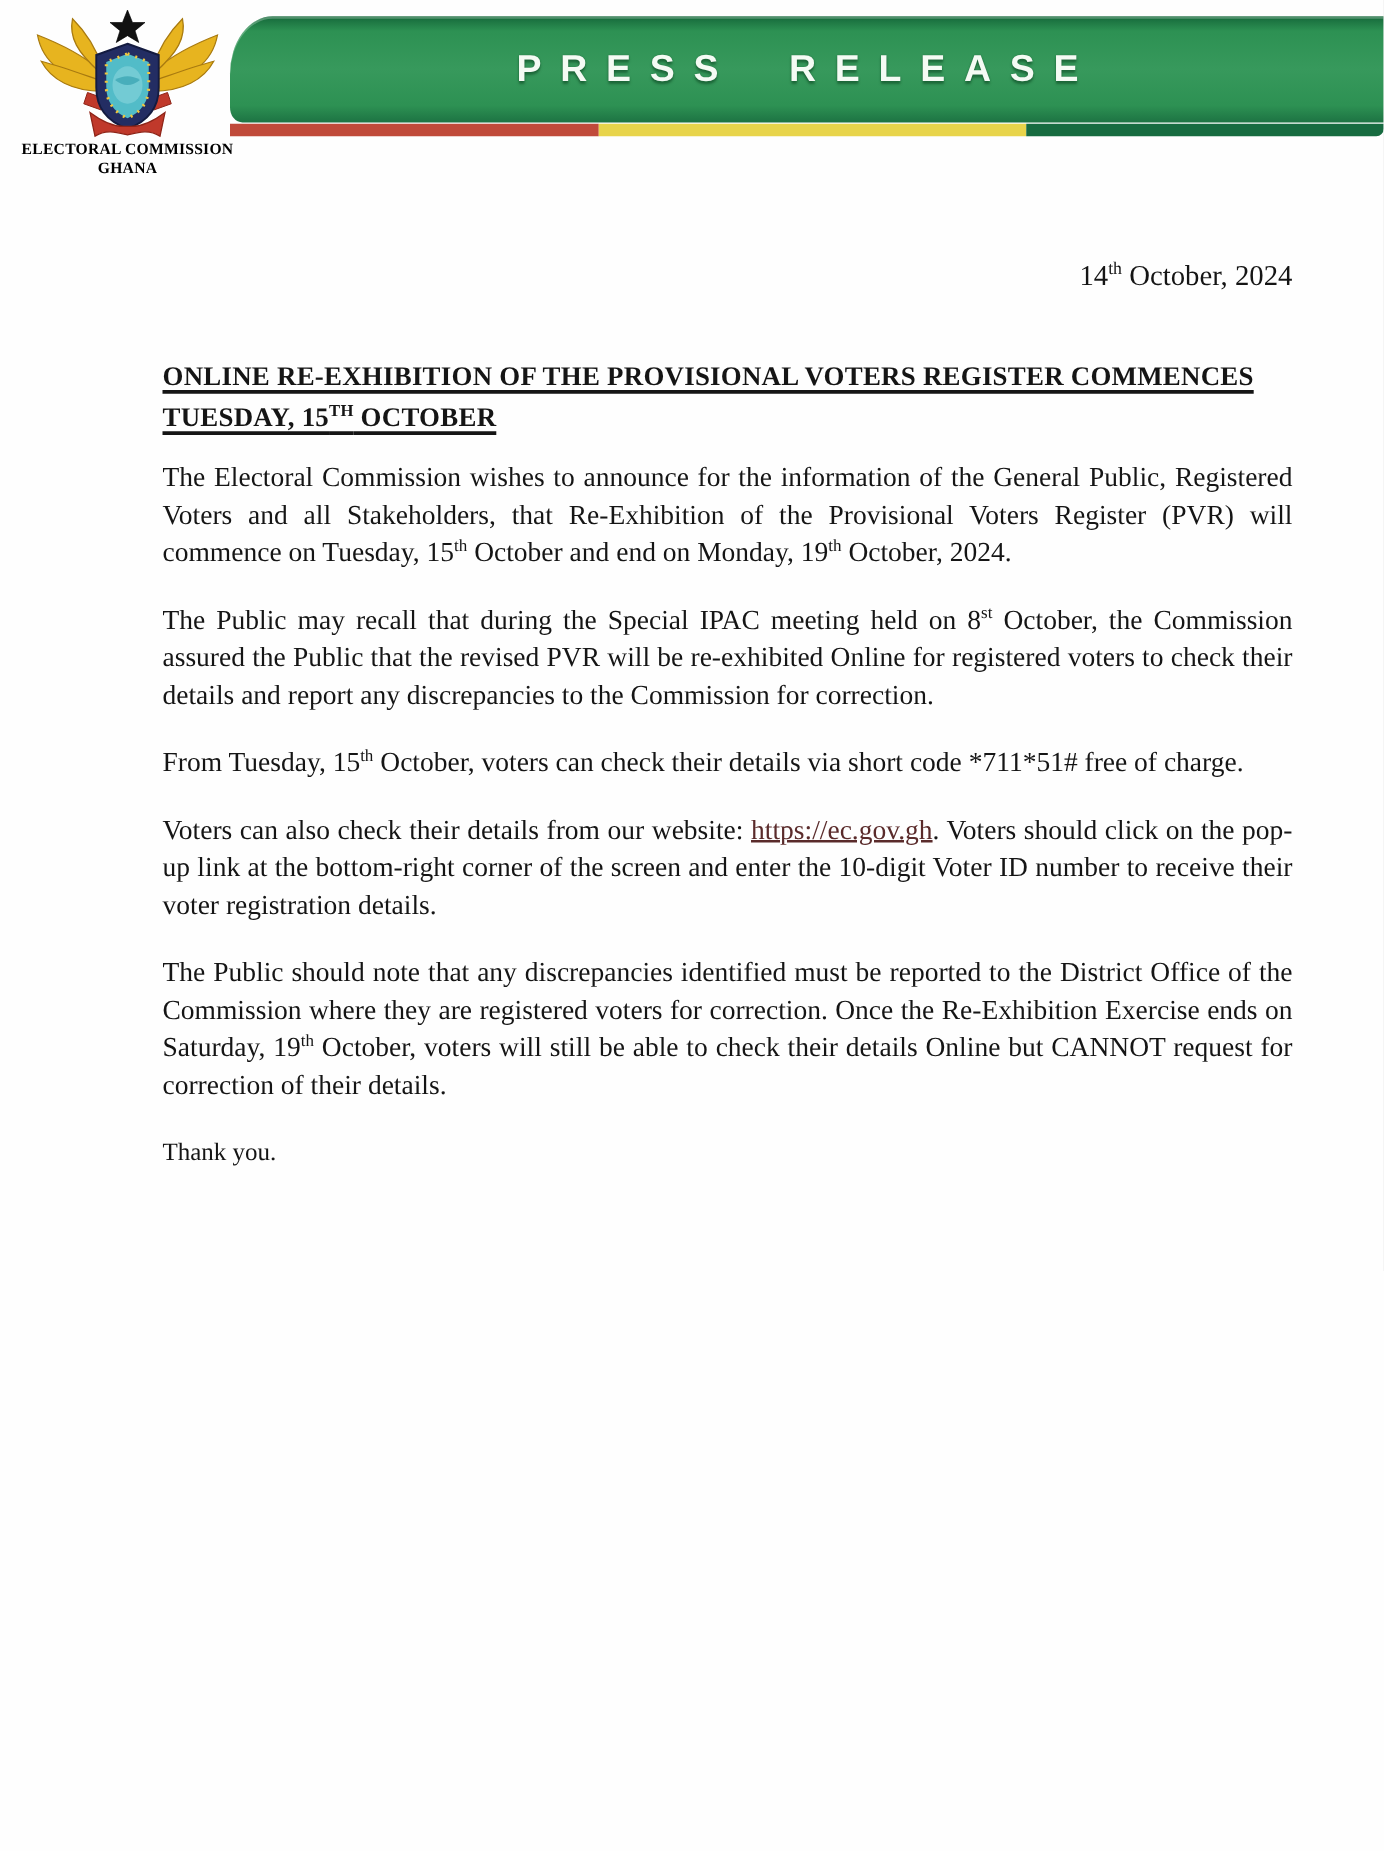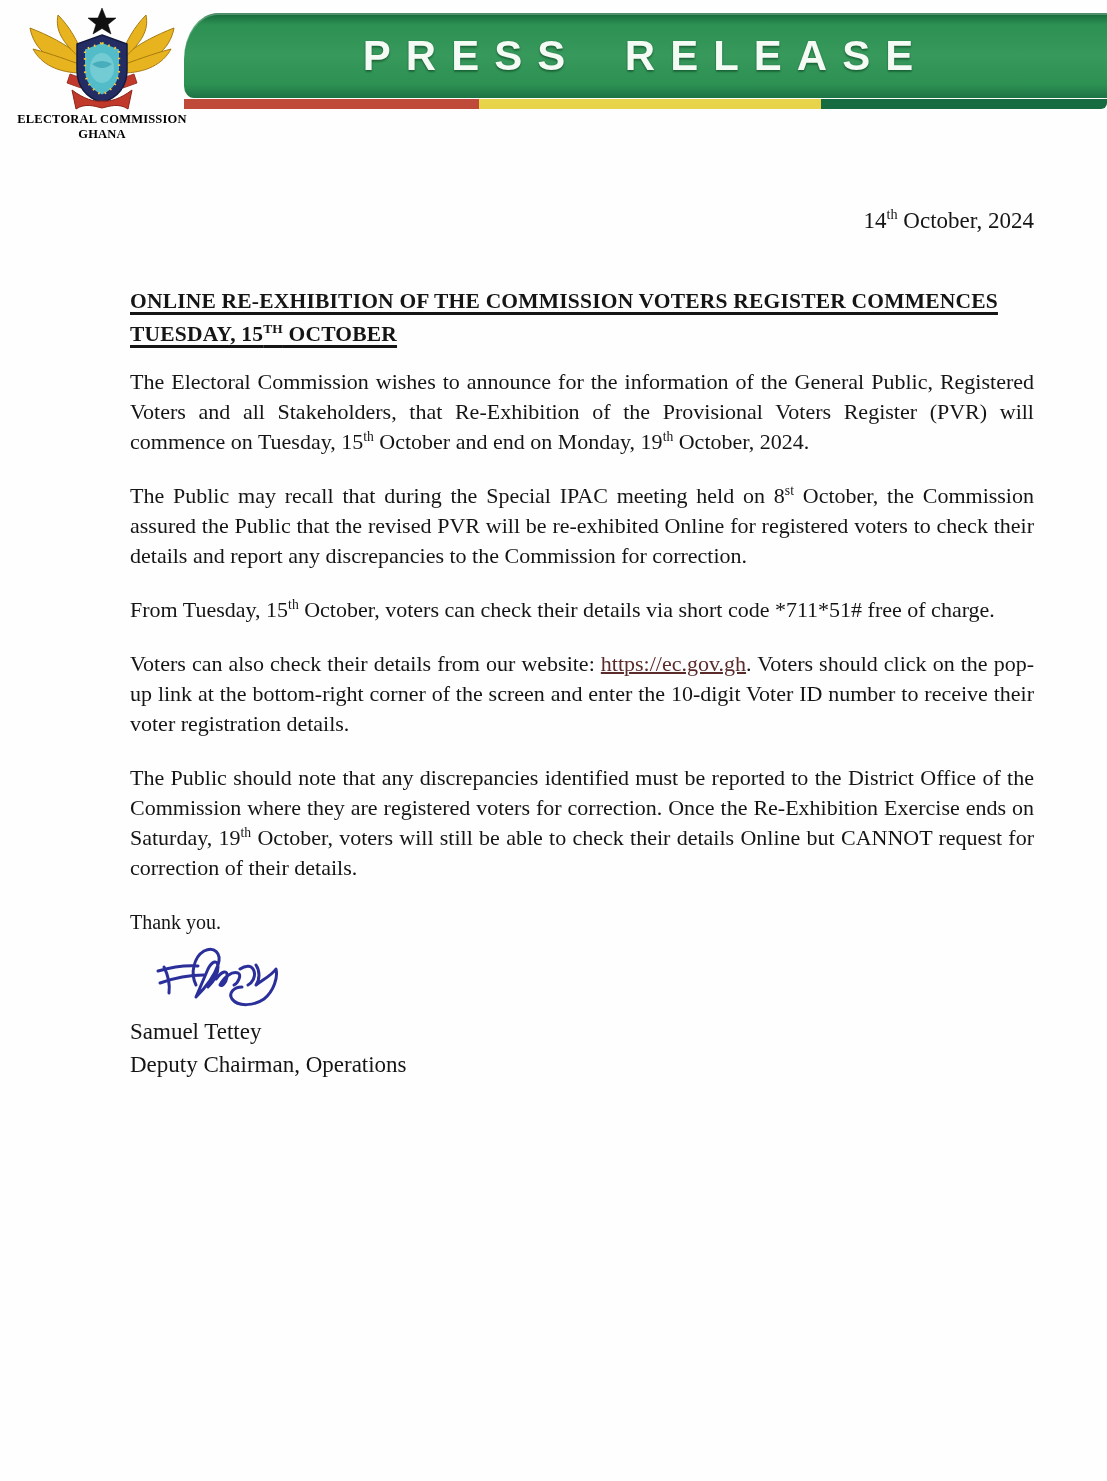--- a/index.html
+++ b/index.html
@@ -24,21 +24,21 @@
   }
   .banner{
     position:absolute;left:184px;top:13px;right:0;height:85px;
     background:linear-gradient(180deg,var(--banner-green-dark) 0%,var(--banner-green) 14%,#37995c 50%,var(--banner-green) 84%,#1d7343 100%);
     border-radius:34px 0 0 10px / 46px 0 0 12px;
     display:flex;align-items:center;justify-content:center;
     box-shadow:inset 0 2px 0 rgba(255,255,255,.25);
   }
   .banner-title{
     font-family:"Liberation Sans","DejaVu Sans",sans-serif;
-    font-weight:bold;font-size:42px;color:#f4fbf4;
+    font-weight:bold;font-size:30px;color:#f4fbf4;
     letter-spacing:15px;word-spacing:18px;white-space:nowrap;
     text-shadow:0 2px 2px rgba(0,50,20,.45), 0 0 1px rgba(0,60,25,.6);
   }
   .flag-stripe{position:absolute;left:184px;top:99px;right:0;height:10px;display:flex;}
   .flag-stripe .seg-red{width:32%;background:var(--stripe-red);}
   .flag-stripe .seg-yellow{width:37%;background:var(--stripe-yellow);}
   .flag-stripe .seg-green{flex:1;background:var(--stripe-green);border-radius:0 0 6px 0;}
   
   .content{position:absolute;top:150px;left:0;right:0;padding:0 73px 0 130px;}
   .date-line{margin-top:55px;text-align:right;font-size:23px;line-height:32px;}
@@ -109,44 +109,29 @@
       <div class="seg-yellow"></div>
       <div class="seg-green"></div>
     </div>
   </div>
 
   <div class="content">
 
     <div class="date-line"><span>14</span><sup>th</sup><span> October, 2024</span></div>
 
     <div class="doc-heading">
-      <div><span class="u">ONLINE RE-EXHIBITION OF THE COMMISSION VOTERS REGISTER COMMENCES</span></div>
+      <div><span class="u">ONLINE RE-EXHIBITION OF THE PROVISIONAL VOTERS REGISTER COMMENCES</span></div>
       <div><span class="u"><span>TUESDAY, 15</span><sup>TH</sup><span> OCTOBER</span></span></div>
     </div>
 
     <div class="paragraphs">
         <p><span>The Electoral Commission wishes to announce for the information of the General Public, Registered Voters and all Stakeholders, that Re-Exhibition of the Provisional Voters Register (PVR) will commence on Tuesday, 15</span><sup>th</sup><span> October and end on Monday, 19</span><sup>th</sup><span> October, 2024.</span></p>
         <p><span>The Public may recall that during the Special IPAC meeting held on 8</span><sup>st</sup><span> October, the Commission assured the Public that the revised PVR will be re-exhibited Online for registered voters to check their details and report any discrepancies to the Commission for correction.</span></p>
         <p><span>From Tuesday, 15</span><sup>th</sup><span> October, voters can check their details via short code *711*51# free of charge.</span></p>
         <p><span>Voters can also check their details from our website: </span><a href="#" class="doc-link">https://ec.gov.gh</a><span>. Voters should click on the pop-up link at the bottom-right corner of the screen and enter the 10-digit Voter ID number to receive their voter registration details.</span></p>
         <p><span>The Public should note that any discrepancies identified must be reported to the District Office of the Commission where they are registered voters for correction. Once the Re-Exhibition Exercise ends on Saturday, 19</span><sup>th</sup><span> October, voters will still be able to check their details Online but CANNOT request for correction of their details.</span></p>
       </div>
 
     <p class="thanks">Thank you.</p>
 
-    <div class="signature-block">
-      <svg width="135" height="68" viewBox="0 0 135 68" fill="none" stroke="#2b2f9a" stroke-width="3" stroke-linecap="round" stroke-linejoin="round">
-        <path d="M6 26 C 20 22, 34 20, 46 21"></path>
-        <path d="M12 22 C 16 30, 18 40, 17 48"></path>
-        <path d="M8 38 C 22 33, 38 30, 52 30"></path>
-        <path d="M44 40 C 38 28, 42 12, 52 6 C 62 1, 70 8, 66 20 C 62 32, 52 44, 44 52 L 56 24 C 60 16, 66 14, 66 22 C 66 30, 60 38, 56 42"></path>
-        <path d="M64 34 C 70 26, 76 24, 75 32 C 74 38, 70 42, 68 40 C 72 32, 80 26, 86 28 C 90 30, 86 38, 82 40"></path>
-        <path d="M88 24 C 94 20, 100 20, 102 26 C 104 32, 100 38, 96 40"></path>
-        <path d="M104 20 C 108 26, 108 34, 104 40 C 112 34, 120 30, 124 24 C 126 32, 122 46, 112 54 C 102 61, 86 62, 80 54 C 76 48, 82 42, 90 42"></path>
-      </svg>
-      <div class="signatory">
-        <div>Samuel Tettey</div>
-        <div>Deputy Chairman, Operations</div>
-      </div>
-    </div>
 
   </div>
 </div>
 
 </body></html>

